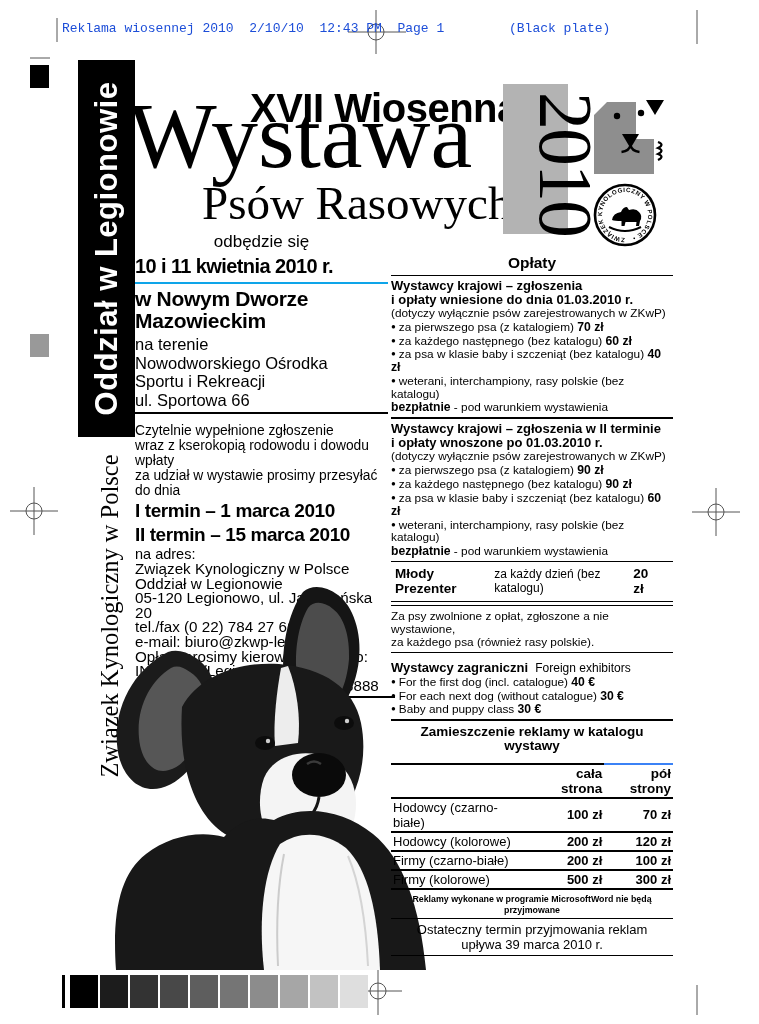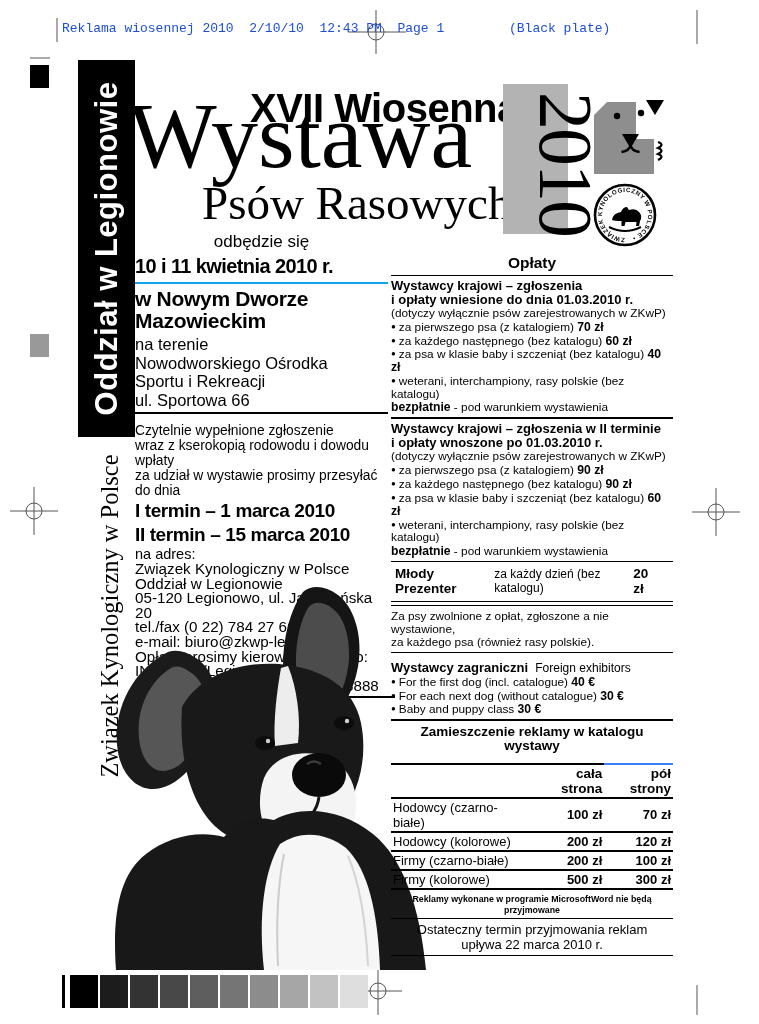--- a/index.html
+++ b/index.html
@@ -288,21 +288,21 @@
             <td class="vl">500 zł</td>
             <td class="vl">300 zł</td>
           </tr>
     </tbody>
       </table>
 
     <div class="ad-note">Reklamy wykonane w programie MicrosoftWord nie będą przyjmowane</div>
     <hr class="hr1">
     <div class="ad-dl">
       <div>Ostateczny termin przyjmowania reklam</div>
-      <div>upływa 22 marca 2010 r.</div>
+      <div>upływa 39 marca 2010 r.</div>
     </div>
     <hr class="hr1">
 
   </div>
 
   <div class="calbar"></div>
   <div class="calstrip">
       <div class="cal-sq" style="background: rgb(0, 0, 0);"></div>
       <div class="cal-sq" style="background: rgb(28, 28, 28);"></div>
       <div class="cal-sq" style="background: rgb(51, 51, 51);"></div>

